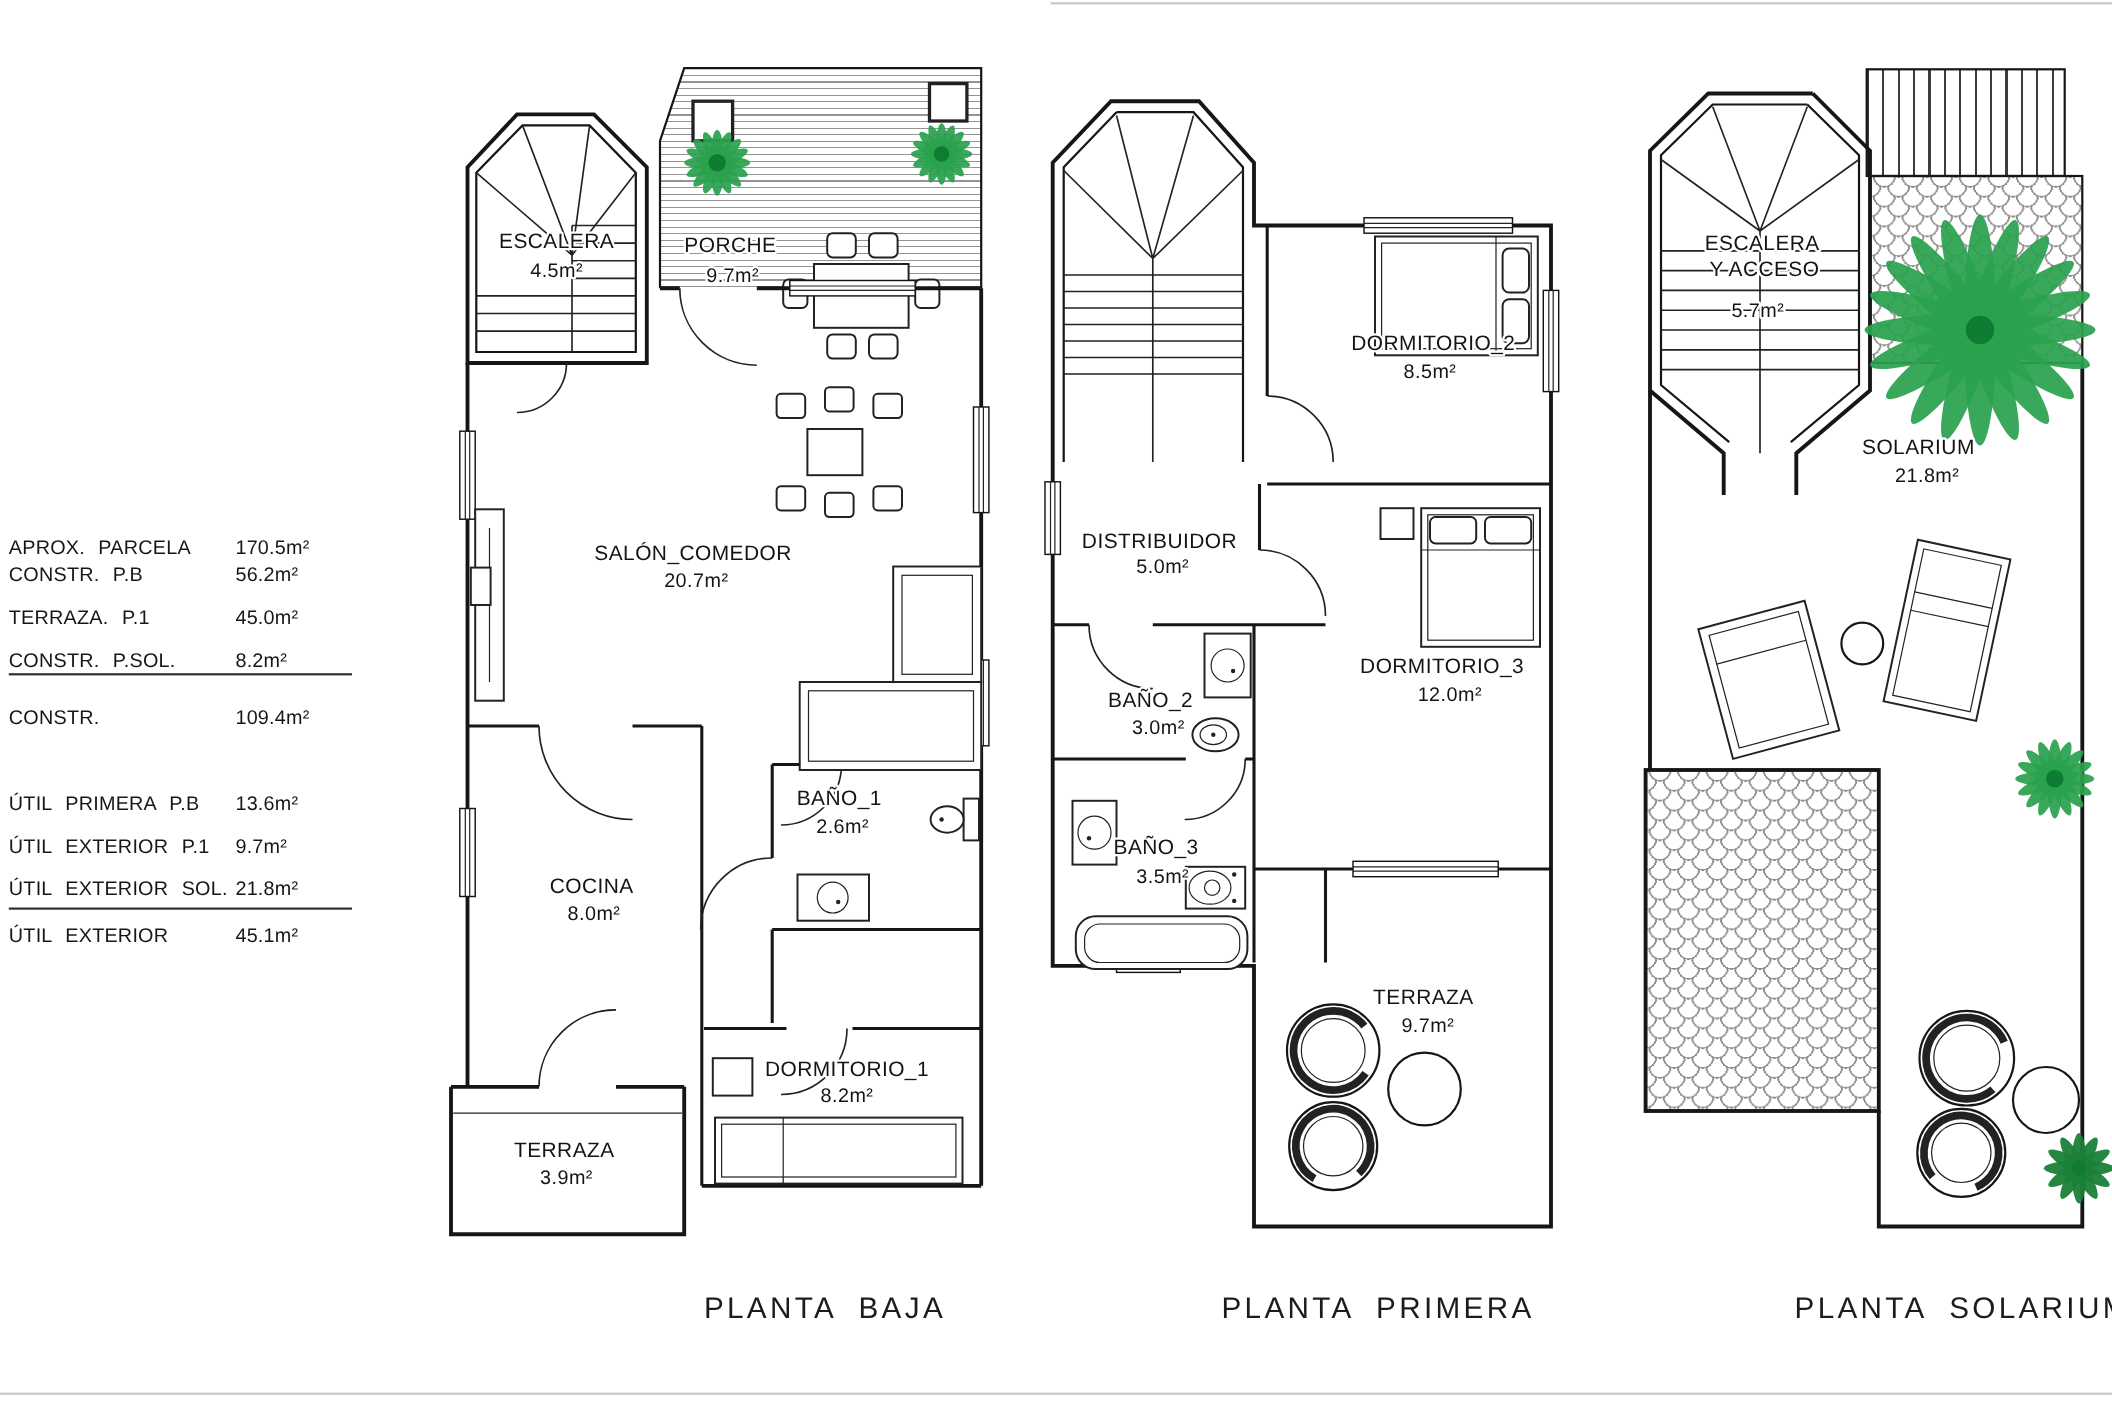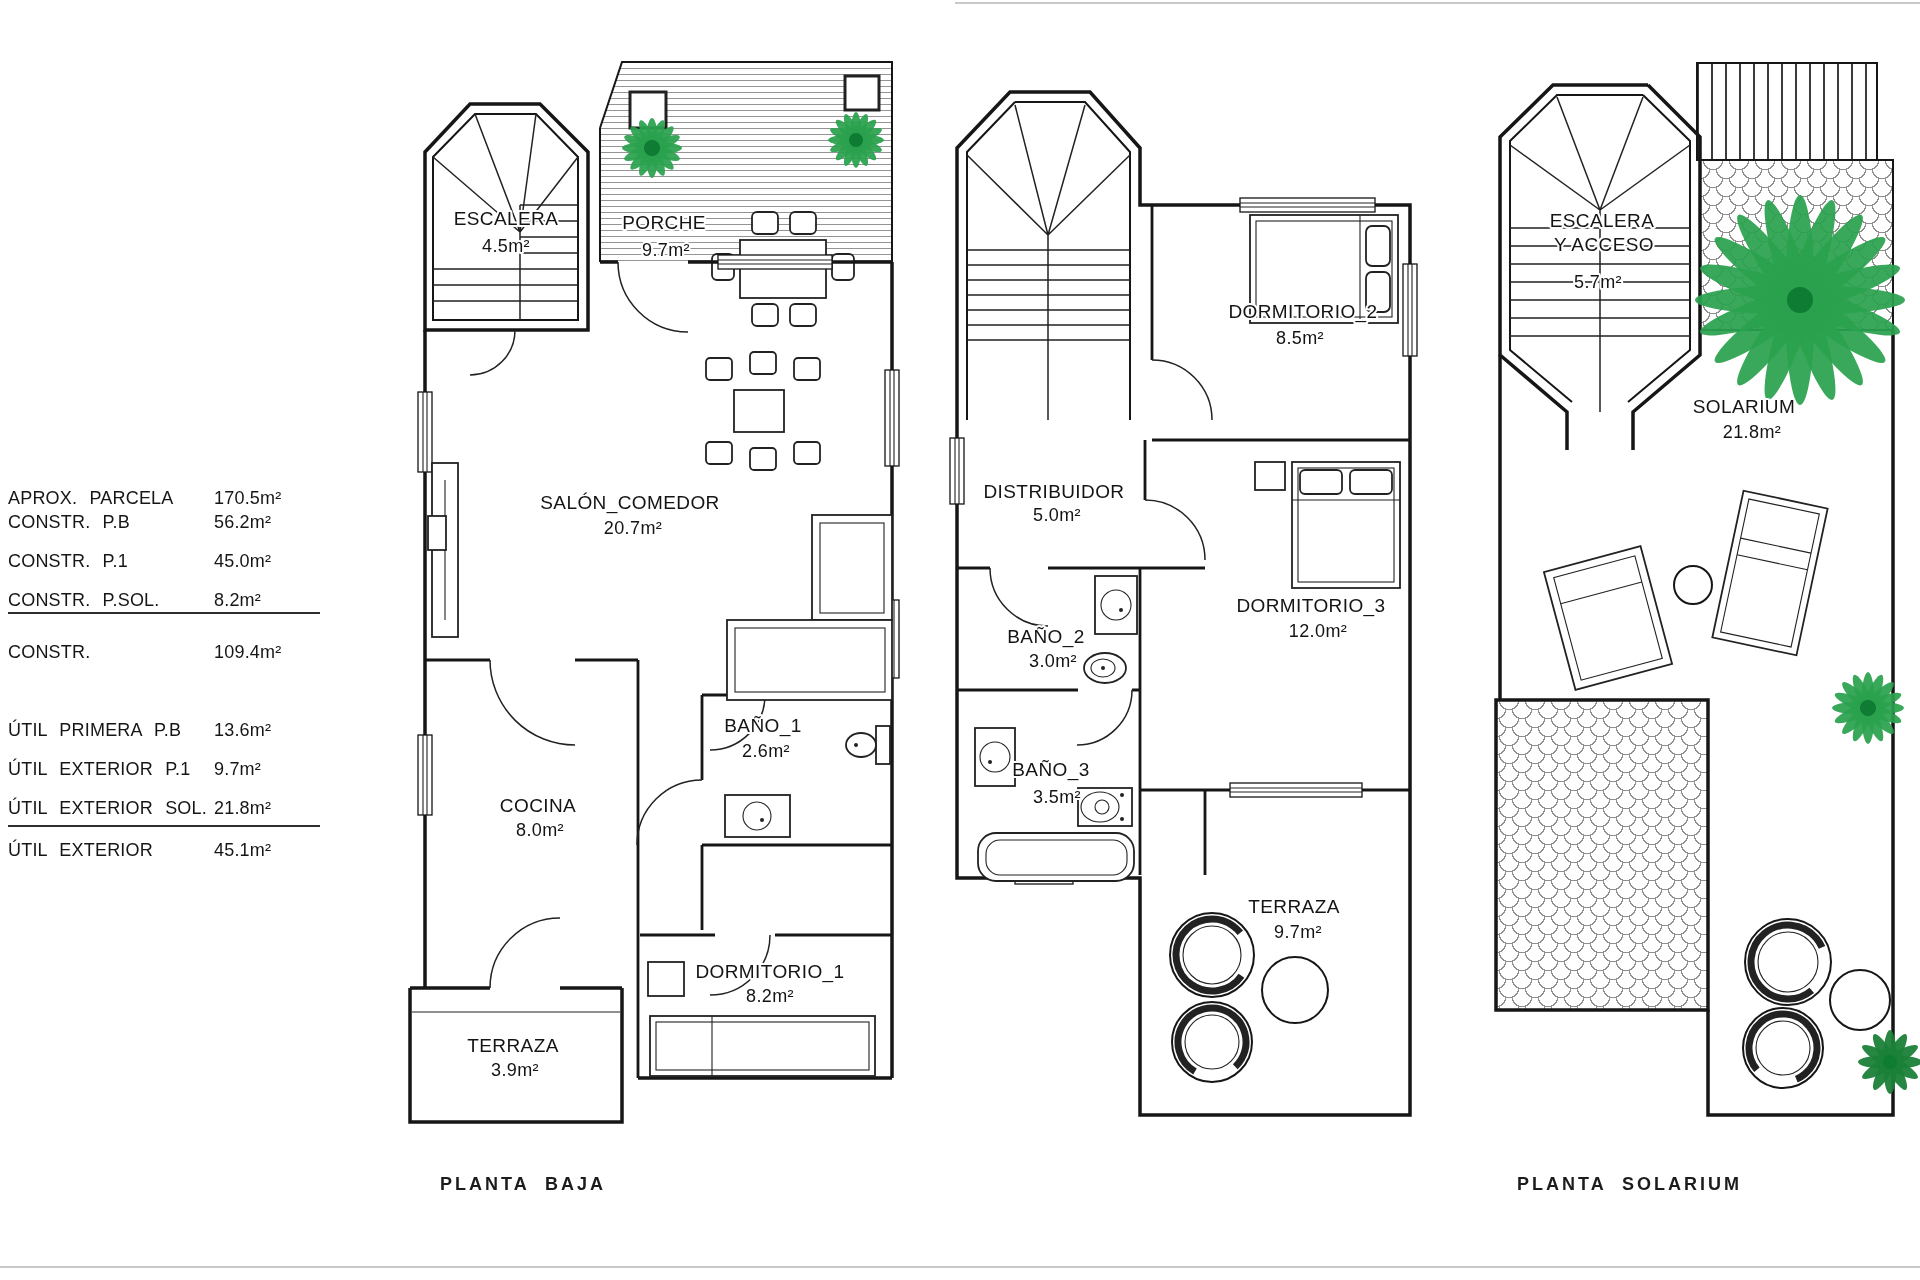--- a/index.html
+++ b/index.html
@@ -32,42 +32,42 @@
   .win{fill:#fff;stroke:#141414;stroke-width:1.3;}
   .dot{fill:#222;stroke:none;}
   .plant{fill:#2aa14d;opacity:.93;stroke:none;}
   .plantd{fill:#1b8138;opacity:.95;stroke:none;}
   .pcore{fill:#0e7c33;stroke:none;}
   svg text{font-family:"Liberation Sans",sans-serif;font-size:19px;fill:#141414;
     text-anchor:middle;letter-spacing:.4px;
     paint-order:stroke;stroke:#fff;stroke-width:4px;stroke-linejoin:round;}
   svg text.area{font-size:18px;}
   
-  .ptitle{position:absolute;top:1174px;width:420px;text-align:left;font-size:18px;
-    letter-spacing:3px;white-space:pre;color:#1c1c1c;font-weight:bold;}
+  .ptitle{position:absolute;top:1174px;width:420px;text-align:right;font-size:27px;
+    letter-spacing:3px;white-space:pre;color:#1c1c1c;}
 </style>
 </head>
 <body>
 
 <div class="sheet">
 
   <div class="gline" style="left:955px;top:2px;width:965px;height:2px;"></div>
   <div class="gline" style="left:0;top:1266px;width:1920px;height:2px;"></div>
 
   <div class="summary">
     <div class="srow" style="margin-top:2px">
         <span class="lab">APROX. PARCELA</span>
         <span>170.5m²</span>
       </div>
     <div class="srow" style="">
         <span class="lab">CONSTR. P.B</span>
         <span>56.2m²</span>
       </div>
     <div class="srow" style="margin-top:15px">
-        <span class="lab">CONSTR. P.1</span>
+        <span class="lab">TERRAZA. P.1</span>
         <span>45.0m²</span>
       </div>
     <div class="srow" style="margin-top:15px">
         <span class="lab">CONSTR. P.SOL.</span>
         <span>8.2m²</span>
       </div>
     <div class="srule"></div>
     <div class="srow" style="margin-top:26px">
         <span class="lab">CONSTR.</span>
         <span>109.4m²</span>
@@ -421,15 +421,16 @@
     </g>
 
     <text x="1602" y="227">ESCALERA</text>
     <text x="1604" y="251">Y  ACCESO</text>
     <text class="area" x="1598" y="288">5.7m²</text>
     <text x="1744" y="413">SOLARIUM</text>
     <text class="area" x="1752" y="438">21.8m²</text>
   </svg>
 
   <div class="ptitle" style="left:440px">PLANTA  BAJA</div>
+  <div class="ptitle" style="left:975px">PLANTA  PRIMERA</div>
   <div class="ptitle" style="left:1517px">PLANTA  SOLARIUM</div>
 
 </div>
 
 </body></html>

